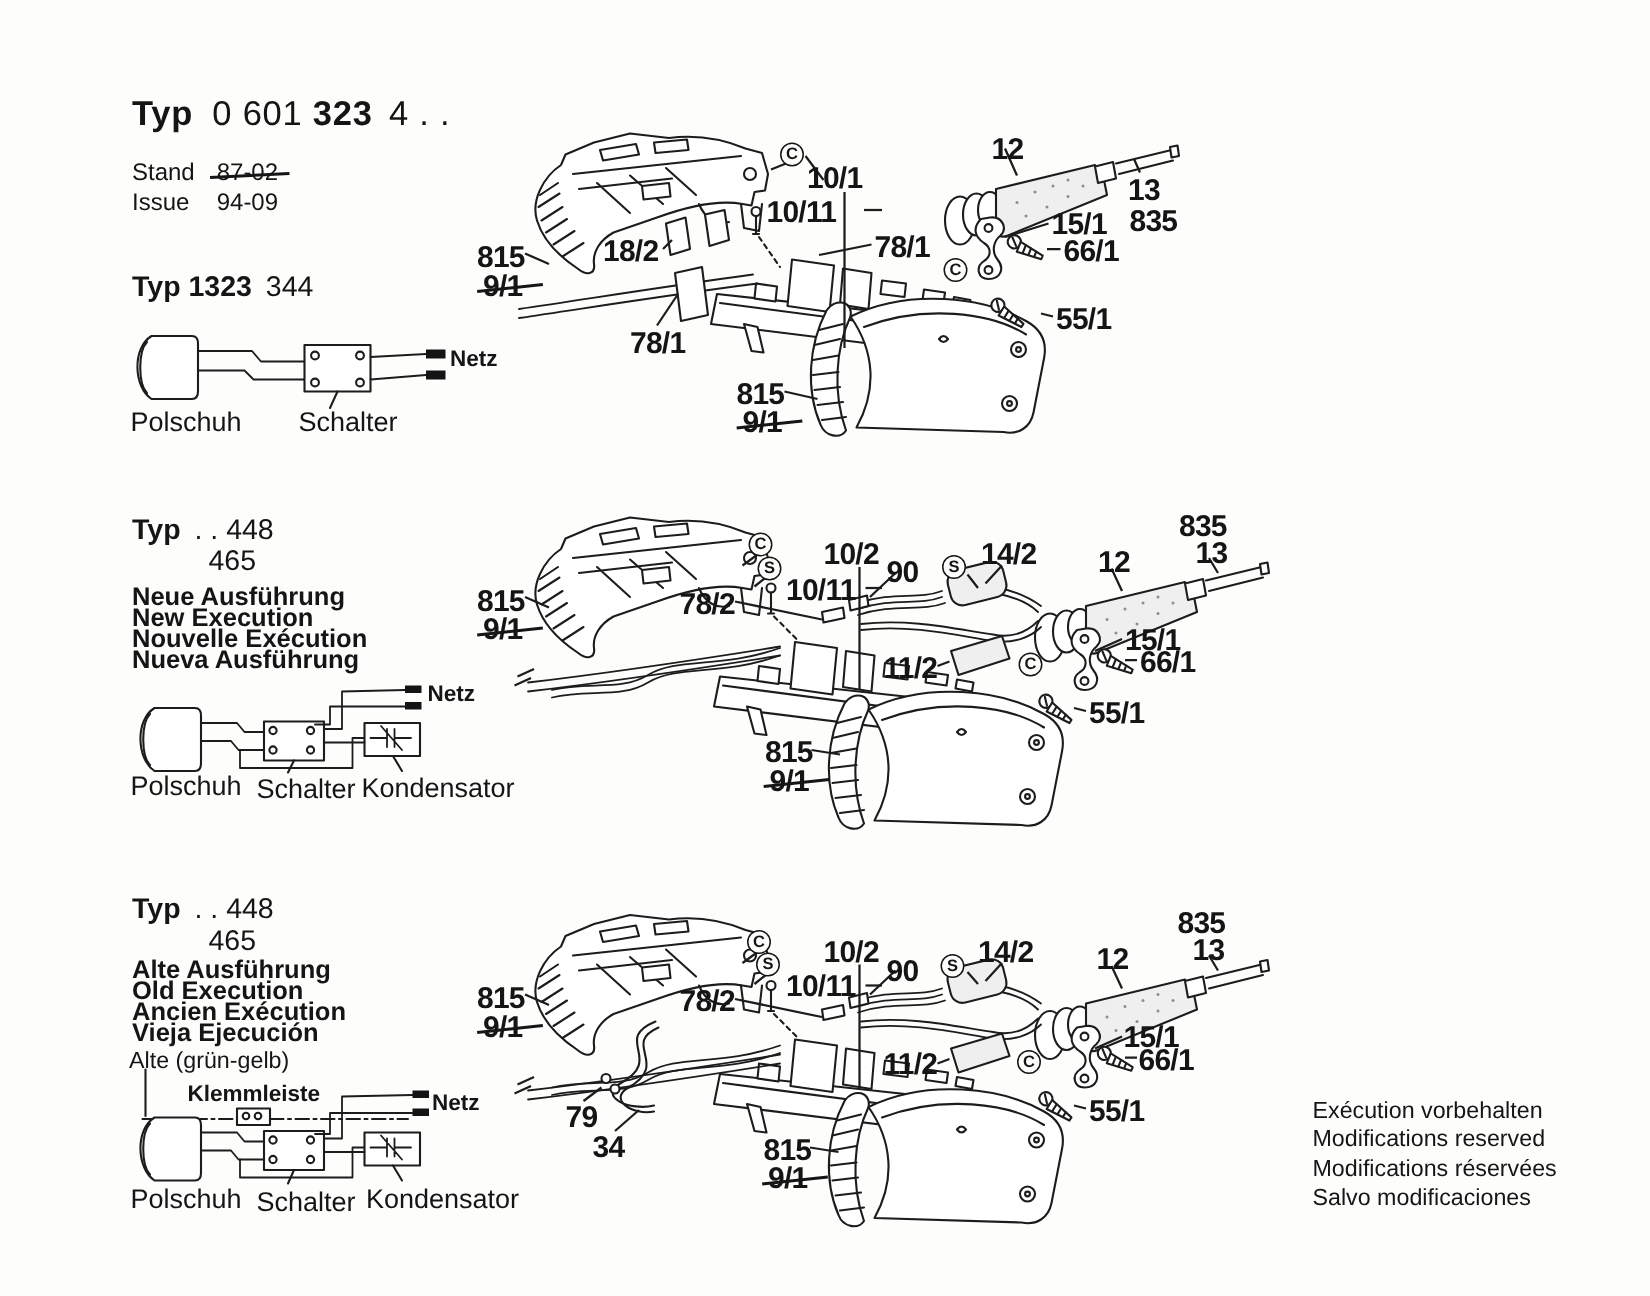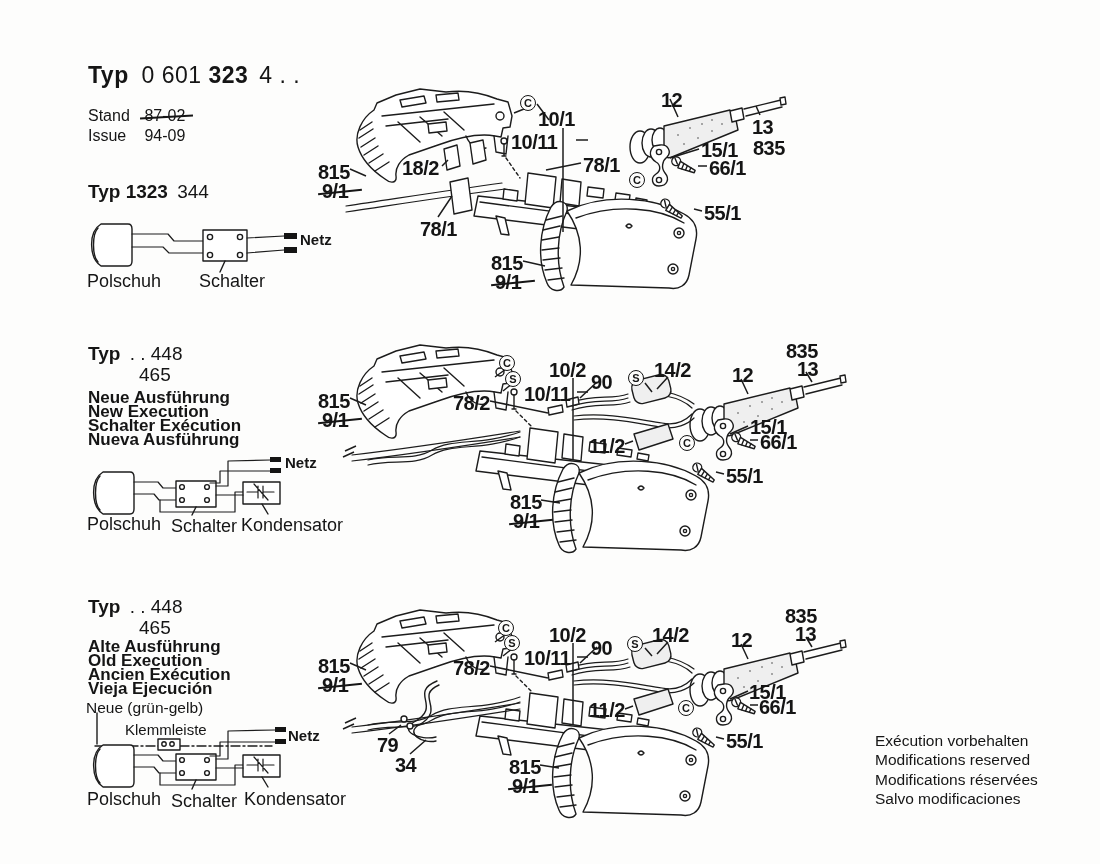--- a/index.html
+++ b/index.html
@@ -12,21 +12,21 @@
   .title{font-size:23px;letter-spacing:.5px}
   .title .b{font-weight:bold}
   .meta{font-size:16px}
   .meta .key{display:inline-block;width:52px}
   .h2{font-size:19px}
   .h2 .b{font-weight:bold}
   .notes-line{font-weight:bold;font-size:17px;line-height:14px}
   .schem{font-size:18px}
   .netz{font-size:15px;font-weight:bold}
   .masse{font-size:15.5px}
-  .klemm{font-size:15px;font-weight:normal}
+  .klemm{font-size:15px;font-weight:bold}
   .part{font-weight:bold;font-size:20px;letter-spacing:-0.5px}
   .foot{font-size:15.5px;line-height:19.3px}
   .strike{position:relative;display:inline-block}
   .strike::after{
     content:"";position:absolute;left:-4px;right:-14px;top:48%;
     border-top:2.3px solid #151515;transform:rotate(-6deg);
   }
   .strike-flat::after{transform:rotate(-3deg);right:-8px}
   .badge{
     position:absolute;width:16px;height:16px;border:1.6px solid #151515;border-radius:50%;
@@ -279,40 +279,40 @@
 <div class="lbl netz" style="left:300px;top:231px">Netz</div>
 
 <div class="lbl h2" style="left:88px;top:343px">
   <span class="b">Typ</span>
   <span style="margin-left:4px">. . 448</span>
 </div>
 <div class="lbl h2" style="left:139px;top:364px">465</div>
 <div class="lbl" style="left:88px;top:391px">
   <div class="notes-line">Neue Ausführung</div>
   <div class="notes-line">New Execution</div>
-  <div class="notes-line">Schalter Exécution</div>
+  <div class="notes-line">Nouvelle Exécution</div>
   <div class="notes-line">Nueva Ausführung</div>
 </div>
 <div class="lbl schem" style="left:87px;top:514px">Polschuh</div>
 <div class="lbl schem" style="left:171px;top:516px">Schalter</div>
 <div class="lbl schem" style="left:241px;top:515px">Kondensator</div>
 <div class="lbl netz" style="left:285px;top:454px">Netz</div>
 
 <div class="lbl h2" style="left:88px;top:596px">
   <span class="b">Typ</span>
   <span style="margin-left:4px">. . 448</span>
 </div>
 <div class="lbl h2" style="left:139px;top:617px">465</div>
 <div class="lbl" style="left:88px;top:640px">
   <div class="notes-line">Alte Ausführung</div>
   <div class="notes-line">Old Execution</div>
   <div class="notes-line">Ancien Exécution</div>
   <div class="notes-line">Vieja Ejecución</div>
 </div>
-<div class="lbl masse" style="left:86px;top:699px">Neue (grün-gelb)</div>
+<div class="lbl masse" style="left:86px;top:699px">Alte (grün-gelb)</div>
 <div class="lbl klemm" style="left:125px;top:721px">Klemmleiste</div>
 <div class="lbl schem" style="left:87px;top:789px">Polschuh</div>
 <div class="lbl schem" style="left:171px;top:791px">Schalter</div>
 <div class="lbl schem" style="left:244px;top:789px">Kondensator</div>
 <div class="lbl netz" style="left:288px;top:727px">Netz</div>
 
 <div class="lbl part" style="left:318px;top:161px">815</div>
 <div class="lbl part" style="left:322px;top:180px"><span class="strike">9/1</span></div>
 <div class="lbl part" style="left:402px;top:157px">18/2</div>
 <div class="lbl part" style="left:420px;top:218px">78/1</div>

